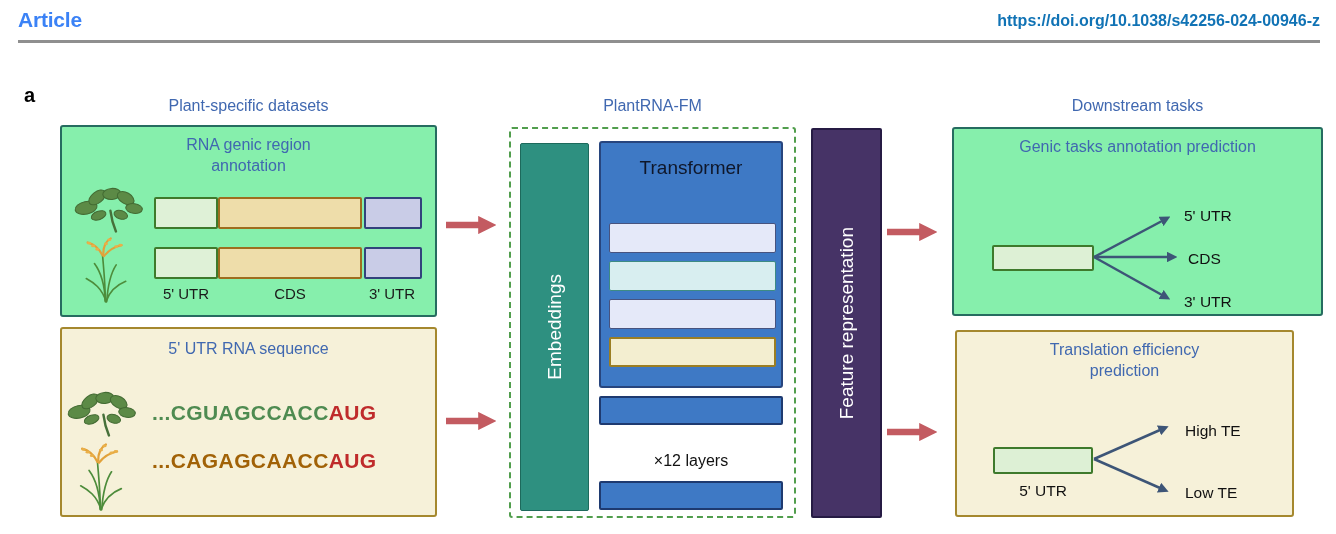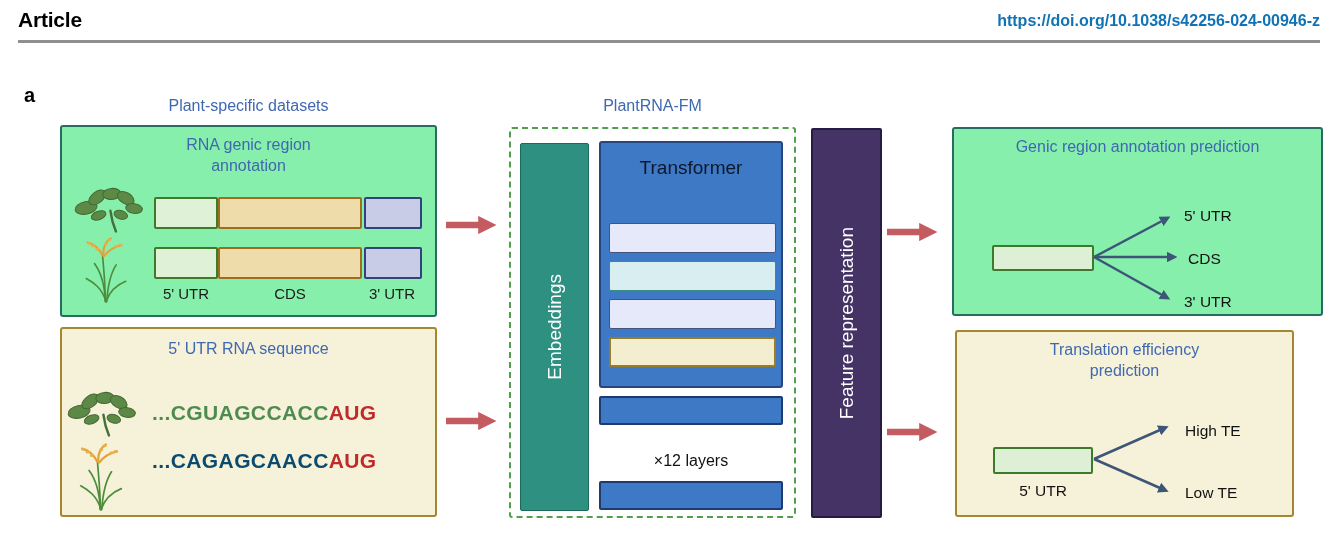--- a/index.html
+++ b/index.html
@@ -4,21 +4,21 @@
 <style>
   * { margin:0; padding:0; box-sizing:border-box; }
   html,body { background:#ffffff; }
   .page {
     position:relative; width:1336px; height:534px; background:#ffffff;
     font-family:"Liberation Sans", sans-serif; color:#141414; overflow:hidden;
   }
   .abs { position:absolute; }
 
   
-  .article-label { left:18px; top:8px; font-size:21px; font-weight:700; letter-spacing:-0.2px; color:#000000; }
+  .article-label { left:18px; top:8px; font-size:21px; font-weight:700; letter-spacing:-0.2px; color:#3b82f6; }
   .doi-link { right:16px; top:12px; font-size:16px; font-weight:700; color:#1173b5; text-decoration:none; cursor:pointer; }
   .header-rule { left:18px; top:40px; width:1302px; height:2.5px; background:#8f8f8f; }
 
   
   .panel-label { left:24px; top:84px; font-size:20px; font-weight:700; color:#000; }
   .col-title { position:absolute; top:97px; font-size:16px; color:#4068b0; text-align:center; }
   .t-left  { left:60px;  width:377px; }
   .t-mid   { left:509px; width:287px; }
   .t-right { left:952px; width:371px; }
 
@@ -47,21 +47,21 @@
   .seg-utr3 { width:58px;  margin-left:2px; background:#c9cce7; border:2px solid #32427c; }
   .seg-labels { position:absolute; left:92px; top:158px; width:268px; display:flex; font-size:15px; color:#1a1a1a; }
   .seg-labels .sl1 { width:64px; text-align:center; }
   .seg-labels .sl2 { width:144px; text-align:center; }
   .seg-labels .sl3 { width:60px; text-align:center; }
 
   
   .seq-line { position:absolute; left:90px; font-size:21px; font-weight:700; letter-spacing:0.4px; white-space:nowrap; }
   .seq1 { top:72px; } .seq2 { top:120px; }
   .seq-green  { color:#4e8b51; }
-  .seq-orange { color:#0c4a6e; }
+  .seq-orange { color:#a16207; }
   .seq-red    { color:#bf2b2b; }
 
   
   .plant { position:absolute; }
   .g-arab { left:10px; top:60px;  width:74px; height:50px; }
   .g-rice { left:20px; top:108px; width:48px; height:68px; }
   .u-arab { left:4px;  top:62px;  width:72px; height:50px; }
   .u-rice { left:14px; top:112px; width:50px; height:70px; }
 
   
@@ -109,20 +109,21 @@
 
 <div class="page">
 
   <div class="abs article-label">Article</div>
   <a class="abs doi-link">https://doi.org/10.1038/s42256-024-00946-z</a>
   <div class="abs header-rule"></div>
 
   <div class="abs panel-label">a</div>
   <div class="col-title t-left">Plant-specific datasets</div>
   <div class="col-title t-mid">PlantRNA-FM</div>
+  <div class="col-title t-right">Downstream tasks</div>
 
   <div class="box teal genic-box">
     <div class="box-title">RNA genic region annotation</div>
     <svg class="plant g-arab" viewBox="0 0 100 72">
       <g fill="#5c8a46" stroke="#436b33" stroke-width="1.5">
         <ellipse cx="17" cy="30" rx="16" ry="9" transform="rotate(-12 17 30)"></ellipse>
         <ellipse cx="33" cy="15" rx="14" ry="8" transform="rotate(-38 33 15)"></ellipse>
         <ellipse cx="54" cy="10" rx="13" ry="8" transform="rotate(-4 54 10)"></ellipse>
         <ellipse cx="74" cy="16" rx="13" ry="8" transform="rotate(30 74 16)"></ellipse>
         <ellipse cx="86" cy="31" rx="12" ry="7" transform="rotate(8 86 31)"></ellipse>
@@ -230,21 +231,21 @@
     <div class="blue-bar bb1"></div>
     <div class="layers-label">×12 layers</div>
     <div class="blue-bar bb2"></div>
   </div>
 
   <div class="abs feature-bar">
     <span class="vtext">Feature representation</span>
   </div>
 
   <div class="box teal pred-genic-box">
-    <div class="box-title">Genic region annotation prediction</div>
+    <div class="box-title">Genic tasks annotation prediction</div>
     <div class="pred-rect pg-rect"></div>
     <span class="output-label pg-o1">5' UTR</span>
     <span class="output-label pg-o2">CDS</span>
     <span class="output-label pg-o3">3' UTR</span>
   </div>
 
   <div class="box cream pred-te-box">
     <div class="box-title">Translation efficiency prediction</div>
     <div class="pred-rect pt-rect"></div>
     <div class="pt-input">5' UTR</div>

